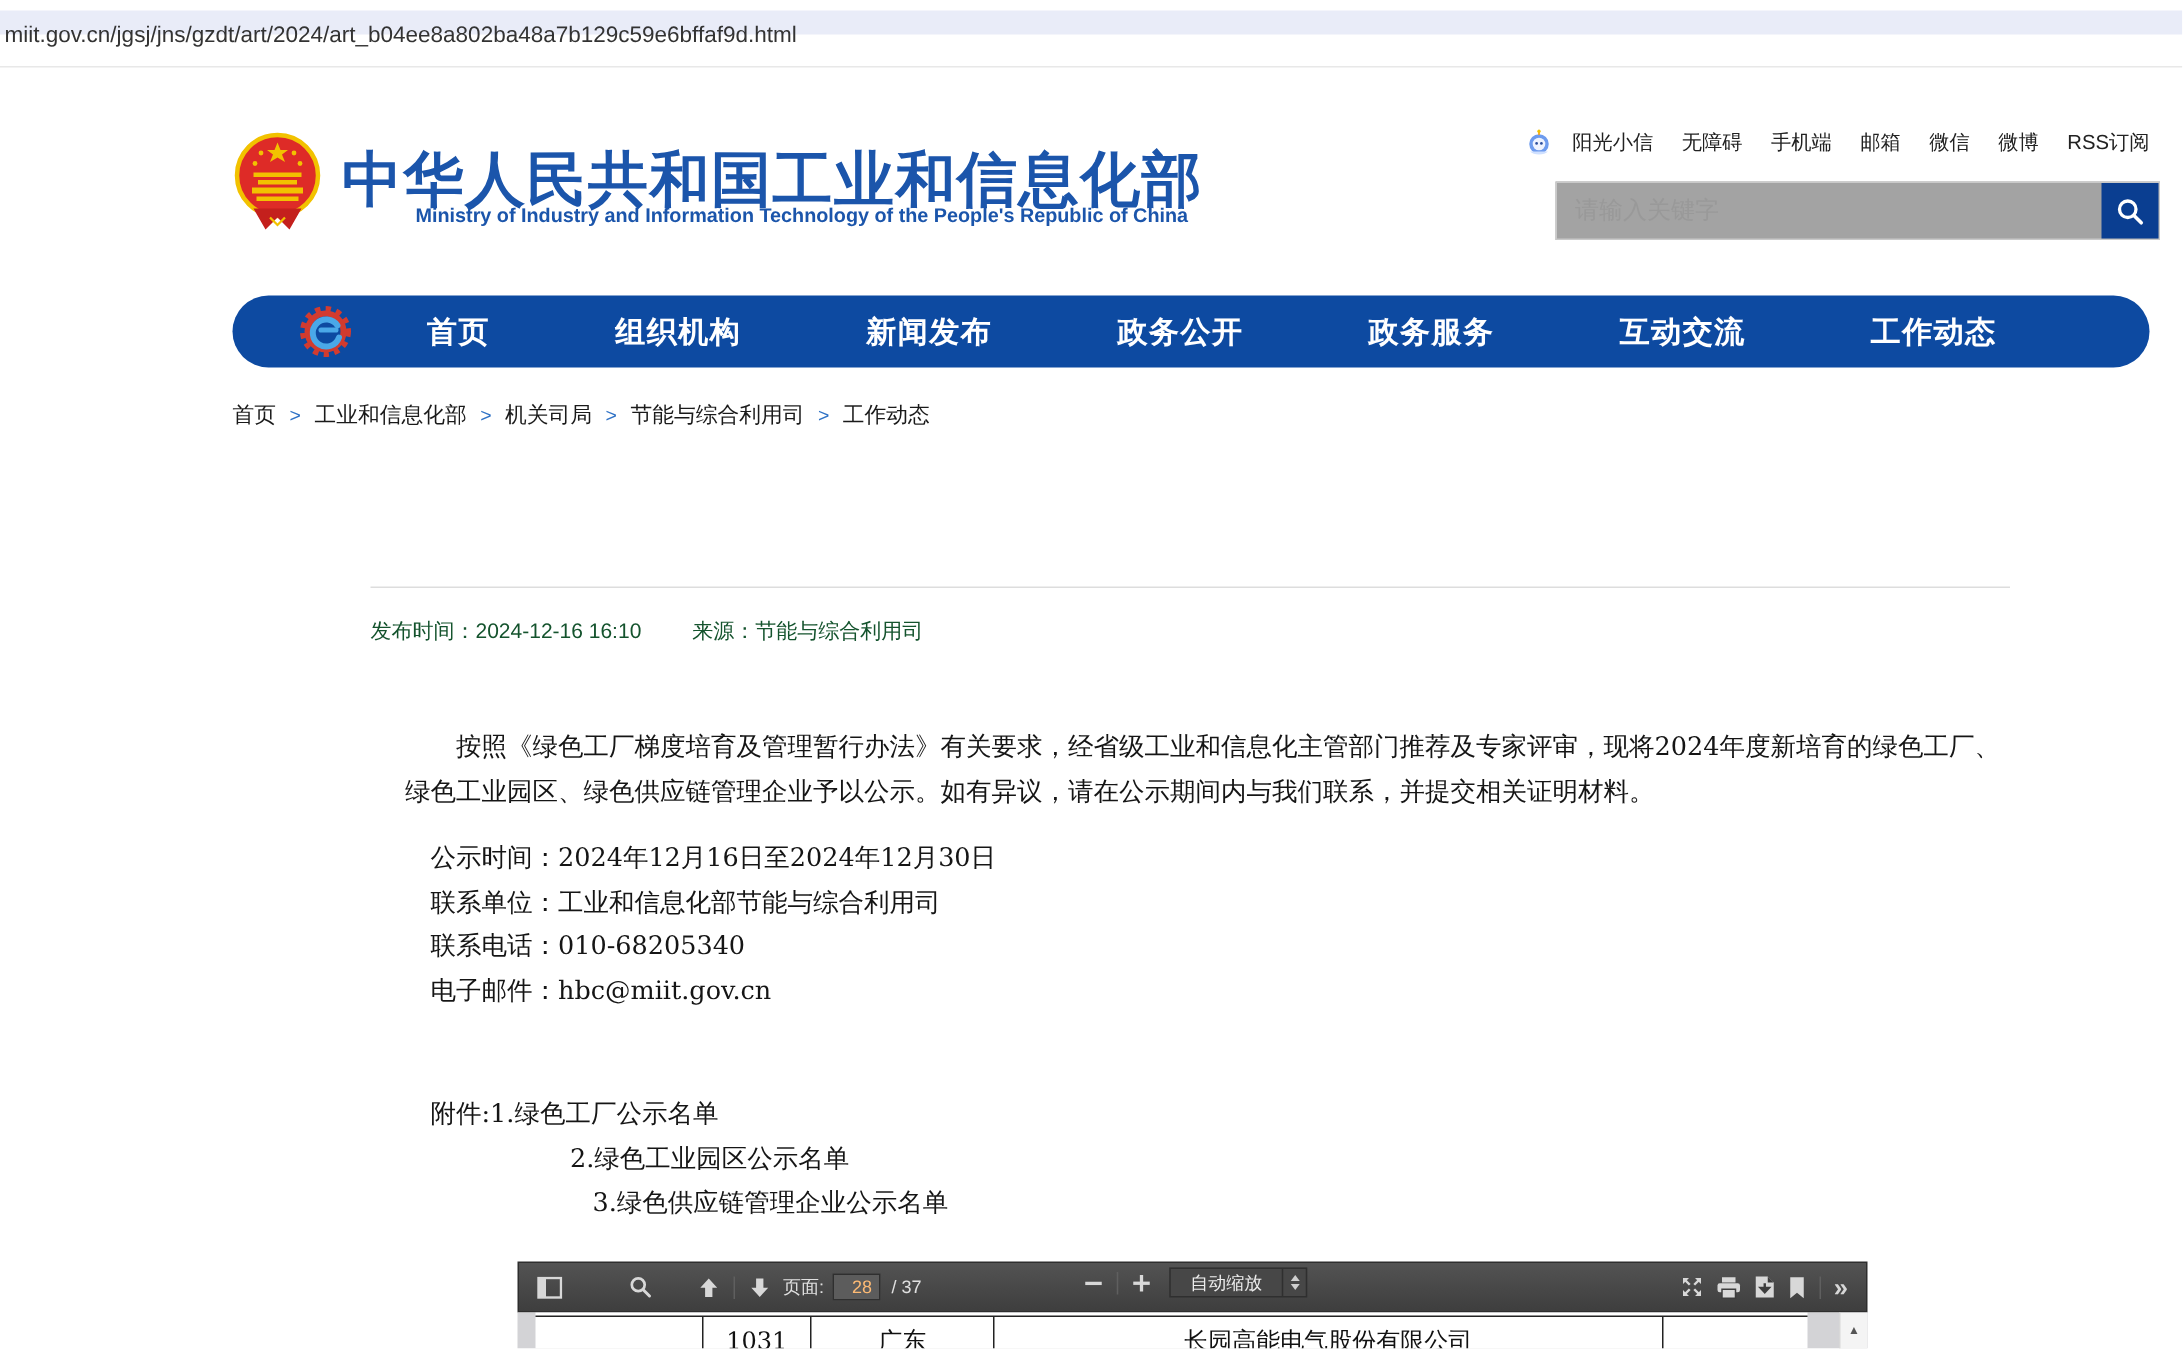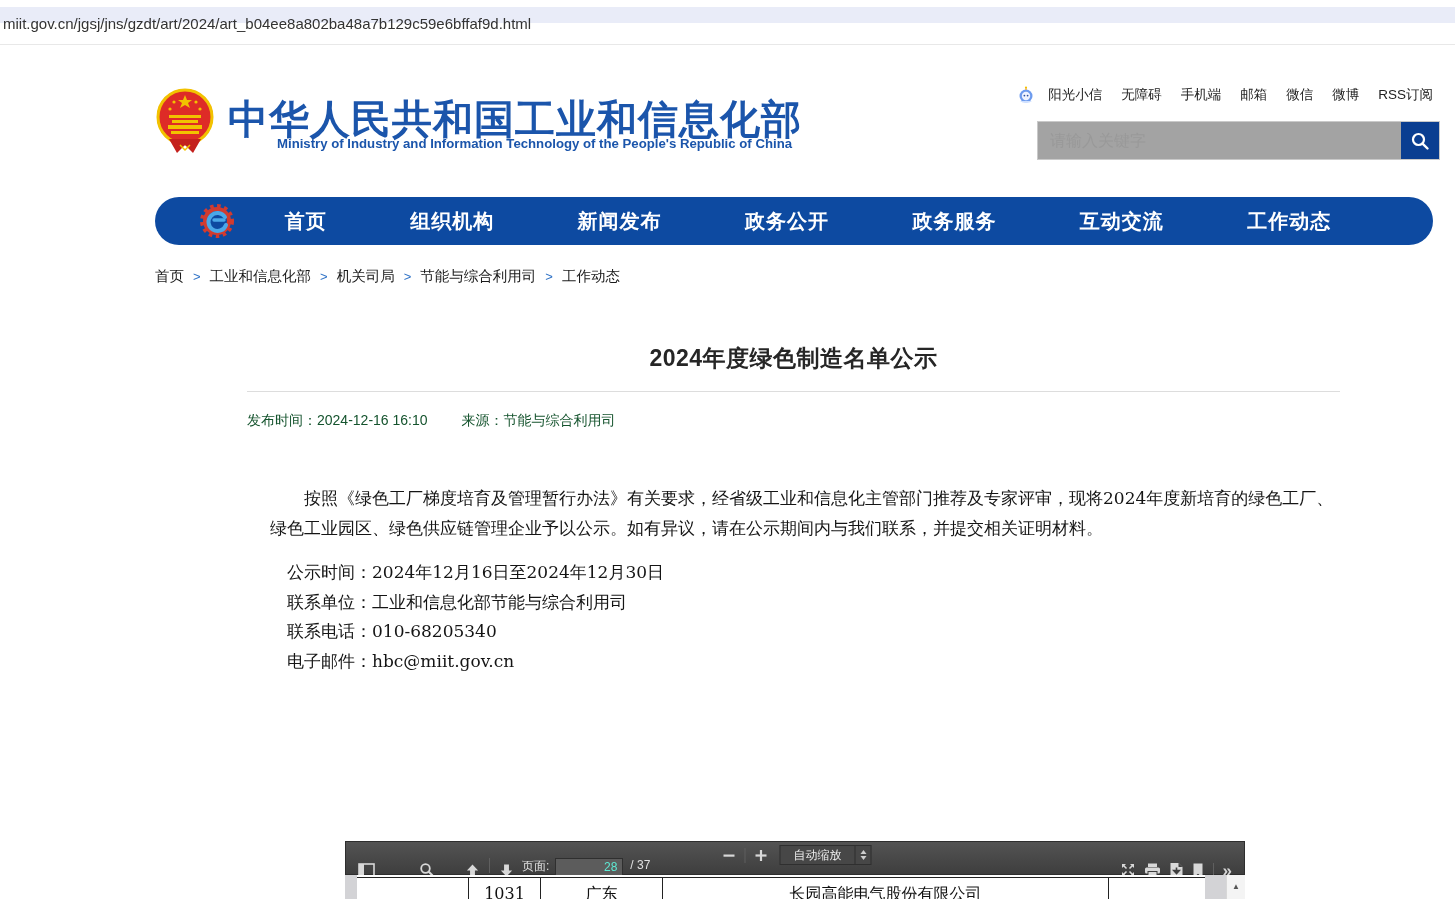--- a/index.html
+++ b/index.html
@@ -86,30 +86,30 @@
   .info-lines { margin-top:15px; margin-left:17px; }
   .attachments { margin-top:53px; }
   .attach-1 { margin-left:17px; }
   .attach-2 { margin-left:110px; }
   .attach-3 { margin-left:125px; }
 
   
   .pdf-viewer { position:absolute; left:345px; top:841px; width:900px; height:80px; }
   .pdf-toolbar {
     position:relative; height:28px; background:linear-gradient(#535353,#3e3e3e);
-    border:1px solid #2e2e2e; display:flex; align-items:flex-start; padding:16px 8px;
+    border:1px solid #2e2e2e; display:flex; align-items:center; padding:16px 8px;
     color:#e0e0e0; font-size:12px;
   }
   .tb-btn { background:none; border:none; padding:0 4px; cursor:pointer; display:flex; align-items:center; height:24px; }
   .tb-sep { width:1px; height:15px; background:#5f5f5f; margin:0 5px; }
   .tb-gap-a { width:36px; } .tb-gap-b { width:22px; }
   .page-label { margin:0 6px 0 4px; color:#e0e0e0; }
   .page-input {
-    width:68px; height:18px; background:#5c5c5c; border:1px solid #2f2f2f;
-    color:#5eead4; font-size:12px; text-align:right; padding-right:5px;
+    width:32px; height:18px; background:#5c5c5c; border:1px solid #2f2f2f;
+    color:#fdba74; font-size:12px; text-align:right; padding-right:5px;
     font-family:"Liberation Sans", sans-serif;
   }
   .page-total { margin-left:7px; color:#e0e0e0; white-space:nowrap; }
   .tb-center { position:absolute; left:50%; top:0; height:26px; transform:translateX(-50%); display:flex; align-items:center; }
   .tb-right { margin-left:auto; display:flex; align-items:center; }
   .zoom-select {
     margin-left:8px; width:92px; height:20px; background:#474747; border:1px solid #2f2f2f;
     display:flex; align-items:center; cursor:pointer; color:#ececec;
   }
   .zoom-select .zs-label { flex:1; text-align:center; font-size:12px; }
@@ -217,34 +217,38 @@
     <span class="crumb-sep">&gt;</span>
     <span class="crumb">工业和信息化部</span>
     <span class="crumb-sep">&gt;</span>
     <span class="crumb">机关司局</span>
     <span class="crumb-sep">&gt;</span>
     <span class="crumb">节能与综合利用司</span>
     <span class="crumb-sep">&gt;</span>
     <span class="crumb">工作动态</span>
   </div>
 
-  <h1 class="article-title">2024年度绿色制造名单公示</h1>
   <div class="article-divider"></div>
   <div class="article-meta">
     <span>发布时间：2024-12-16 16:10</span>
     <span class="src">来源：节能与综合利用司</span>
   </div>
 
   <div class="article-body">
     <p>按照《绿色工厂梯度培育及管理暂行办法》有关要求，经省级工业和信息化主管部门推荐及专家评审，现将2024年度新培育的绿色工厂、绿色工业园区、绿色供应链管理企业予以公示。如有异议，请在公示期间内与我们联系，并提交相关证明材料。</p>
     <div class="info-lines">
       <div>公示时间：2024年12月16日至2024年12月30日</div>
       <div>联系单位：工业和信息化部节能与综合利用司</div>
       <div>联系电话：010-68205340</div>
       <div>电子邮件：hbc@miit.gov.cn</div>
+    </div>
+    <div class="attachments">
+      <div class="attach-1">附件:1.绿色工厂公示名单</div>
+      <div class="attach-2">2.绿色工业园区公示名单</div>
+      <div class="attach-3">3.绿色供应链管理企业公示名单</div>
     </div>
   </div>
 
   <div class="pdf-viewer">
     <div class="pdf-toolbar">
       <button class="tb-btn">
         <svg width="17" height="15" viewBox="0 0 17 15">
           <rect x="1" y="1" width="15" height="13" fill="none" stroke="#d8d8d8" stroke-width="1.6"></rect>
           <rect x="1" y="1" width="5" height="13" fill="#d8d8d8"></rect>
         </svg>

